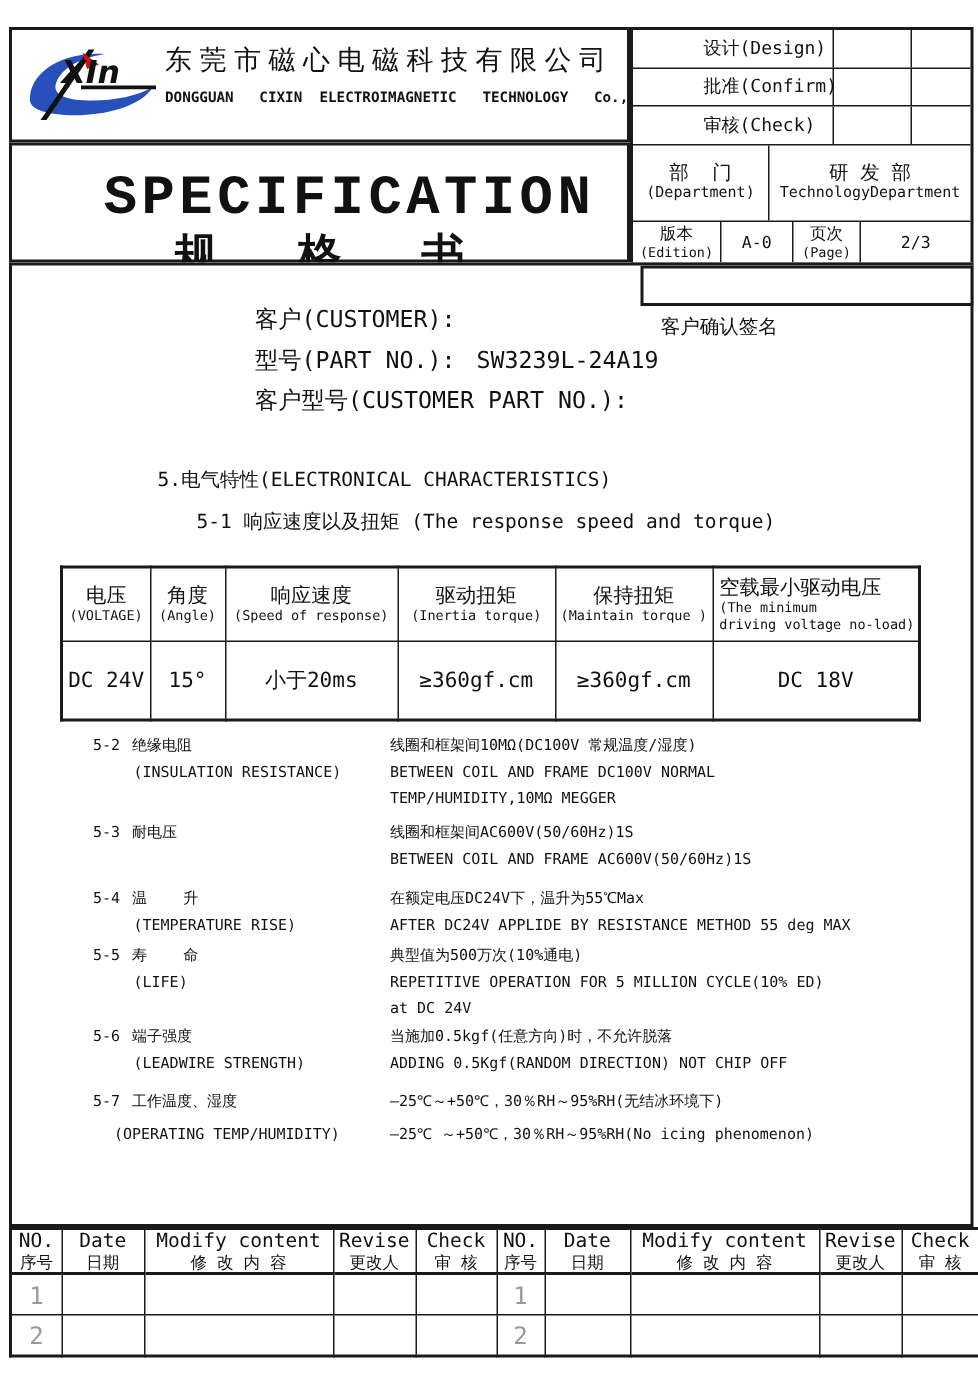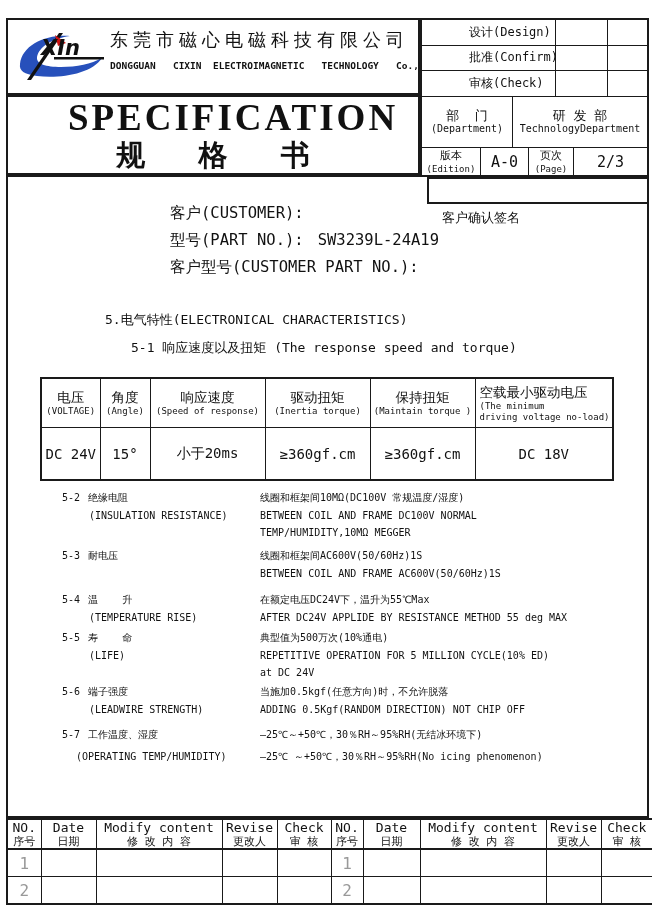--- a/index.html
+++ b/index.html
@@ -10,22 +10,22 @@
 
   
   .logo-box{left:6px;top:18px;width:414px;height:77px;}
   .logo-svg{position:absolute;left:6px;top:8px;}
   .company{position:absolute;left:102px;top:8px;width:306px;}
   .cname{font-size:18px;letter-spacing:5px;white-space:pre;}
   .cen{font-size:9.5px;font-weight:bold;margin-top:8px;white-space:pre;}
 
   
   .title-box{left:6px;top:95px;width:414px;height:80px;text-align:center;}
-  .spec-en{font-family:Liberation Serif, serif;font-size:37px;font-weight:600;
-           letter-spacing:3px;line-height:40px;margin-top:1px;padding-left:40px;}
+  .spec-en{font-family:Liberation Mono, monospace;font-size:37px;font-weight:600;
+           letter-spacing:3px;line-height:40px;margin-top:16px;padding-left:40px;}
   .spec-cn{font-size:29px;font-weight:bold;word-spacing:46px;line-height:34px;
            font-family:"Liberation Serif","DejaVu Serif",serif;}
 
   
   .approval{left:420px;top:18px;width:229px;height:159px;display:flex;flex-direction:column;}
   .arow{display:flex;border-bottom:1px solid #1a1a1a;box-sizing:border-box;}
   .arow.r123{height:26px;}
   .arow.rdept{height:52px;}
   .arow.redition{flex:1;border-bottom:none;}
   .ac{box-sizing:border-box;display:flex;flex-direction:column;justify-content:center;}
@@ -35,26 +35,26 @@
   .ablank2{flex:1;}
   .acenter{align-items:center;text-align:center;}
   .dcell1{width:91px;}
   .dcell2{flex:1;}
   .cnline{font-size:13px;line-height:15px;white-space:pre;}
   .enline{font-size:10px;line-height:12px;white-space:pre;}
   .ecell1{width:59px;}
   .ecell2{width:48px;}
   .ecell3{width:45px;}
   .ecell4{flex:1;}
-  .eval{font-size:15px;}
+  .eval{font-size:11px;}
   .enline.sm{font-size:9px;}
 
   
   .signrow{left:427px;top:177px;width:222px;height:27px;display:flex;z-index:3;}
-  .signlabel{width:106px;border-right:2px solid #701a75;box-sizing:border-box;
+  .signlabel{width:106px;border-right:5px solid #701a75;box-sizing:border-box;
              display:flex;align-items:center;justify-content:center;font-size:13px;margin-top:39px;}
   .signblank{flex:1;}
 
   
   .main-box{left:6px;top:175px;width:643px;height:643px;z-index:0;}
   .abs{position:absolute;}
   .custline{font-size:15.5px;line-height:27px;white-space:pre;}
   .h5{font-size:13px;}
   .sub51{font-size:13px;}
 

